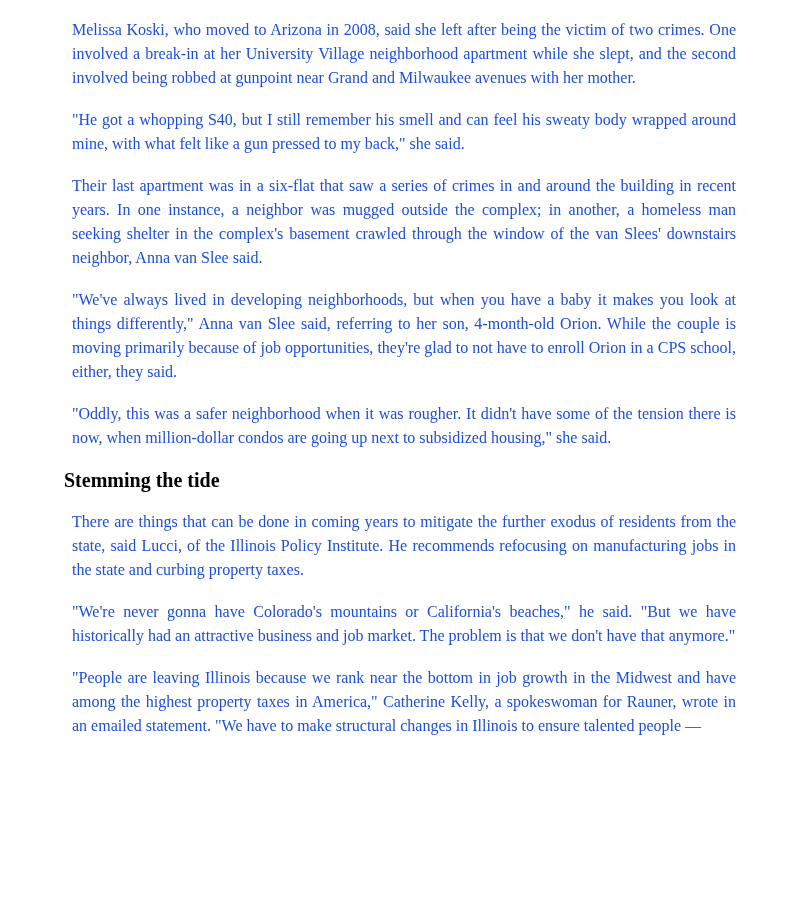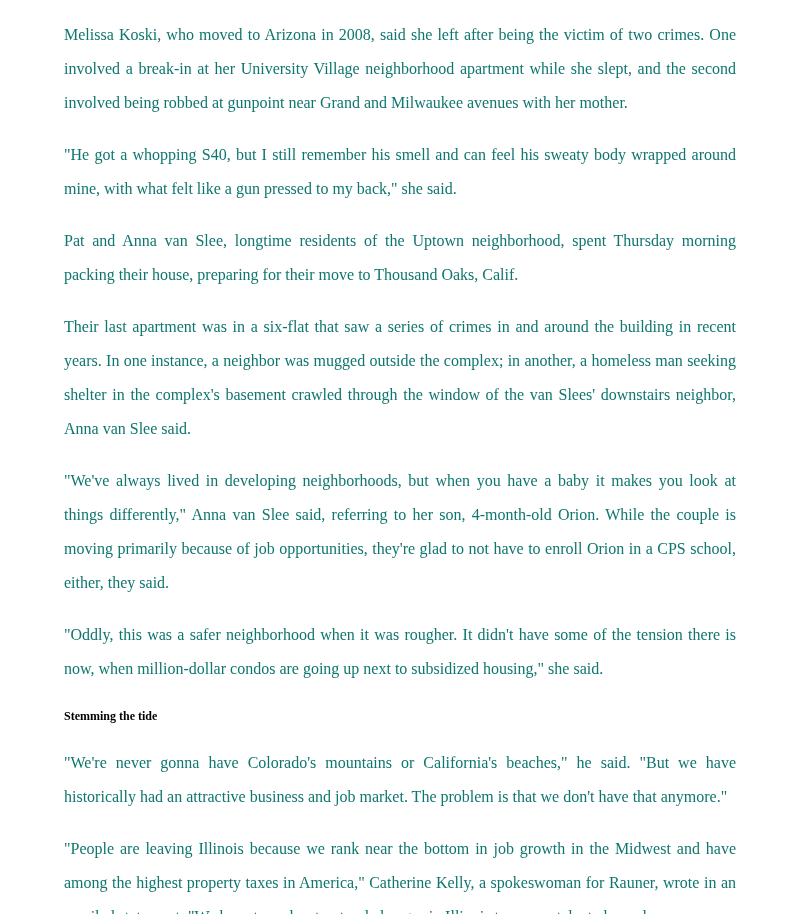--- a/index.html
+++ b/index.html
@@ -16,46 +16,46 @@
     box-sizing: border-box;
     width: 805px;
     height: 914px;
     padding: 18px 69px 0 64px;
     background: #ffffff;
   }
   .article {
     width: 672px;
   }
   .para {
-    margin: 0 0 18px 0;
+    margin: 0 0 18px 8px;
     font-family: "Liberation Serif", "DejaVu Serif", serif;
     font-size: 16px;
-    line-height: 34px;
-    color: #0f766e;
+    line-height: 24px;
+    color: #1d4ed8;
     text-align: justify;
     text-justify: inter-word;
   }
   .heading {
     margin: 0 0 18px 0;
     font-family: "Liberation Serif", "DejaVu Serif", serif;
-    font-size: 12px;
+    font-size: 20px;
     line-height: 24px;
     font-weight: bold;
     color: #000000;
     text-align: left;
   }
 </style>
 </head>
 <body>
 
 <div class="page">
   <article class="article">
       <p class="para">Melissa Koski, who moved to Arizona in 2008, said she left after being the victim of two crimes. One involved a break-in at her University Village neighborhood apartment while she slept, and the second involved being robbed at gunpoint near Grand and Milwaukee avenues with her mother.</p>
       <p class="para">"He got a whopping S40, but I still remember his smell and can feel his sweaty body wrapped around mine, with what felt like a gun pressed to my back," she said.</p>
-      <p class="para">Pat and Anna van Slee, longtime residents of the Uptown neighborhood, spent Thursday morning packing their house, preparing for their move to Thousand Oaks, Calif.</p>
       <p class="para">Their last apartment was in a six-flat that saw a series of crimes in and around the building in recent years. In one instance, a neighbor was mugged outside the complex; in another, a homeless man seeking shelter in the complex's basement crawled through the window of the van Slees' downstairs neighbor, Anna van Slee said.</p>
       <p class="para">"We've always lived in developing neighborhoods, but when you have a baby it makes you look at things differently," Anna van Slee said, referring to her son, 4-month-old Orion. While the couple is moving primarily because of job opportunities, they're glad to not have to enroll Orion in a CPS school, either, they said.</p>
       <p class="para">"Oddly, this was a safer neighborhood when it was rougher. It didn't have some of the tension there is now, when million-dollar condos are going up next to subsidized housing," she said.</p>
       <h2 class="heading">Stemming the tide</h2>
+      <p class="para">There are things that can be done in coming years to mitigate the further exodus of residents from the state, said Lucci, of the Illinois Policy Institute. He recommends refocusing on manufacturing jobs in the state and curbing property taxes.</p>
       <p class="para">"We're never gonna have Colorado's mountains or California's beaches," he said. "But we have historically had an attractive business and job market. The problem is that we don't have that anymore."</p>
       <p class="para">"People are leaving Illinois because we rank near the bottom in job growth in the Midwest and have among the highest property taxes in America," Catherine Kelly, a spokeswoman for Rauner, wrote in an emailed statement. "We have to make structural changes in Illinois to ensure talented people —</p>
     </article>
 </div>
 
 </body></html>

